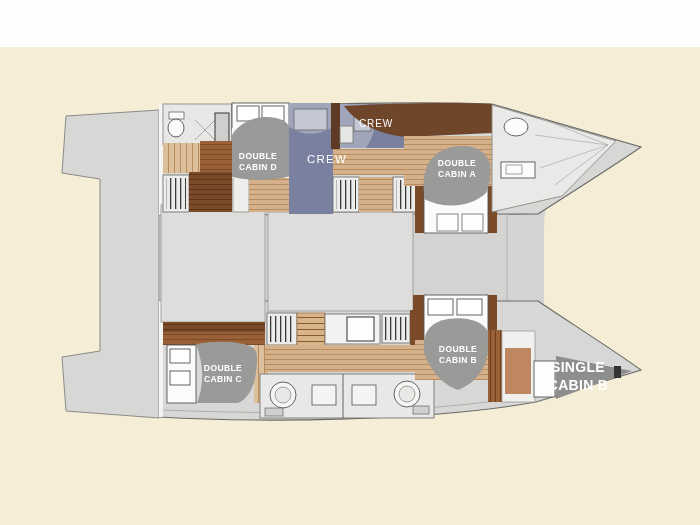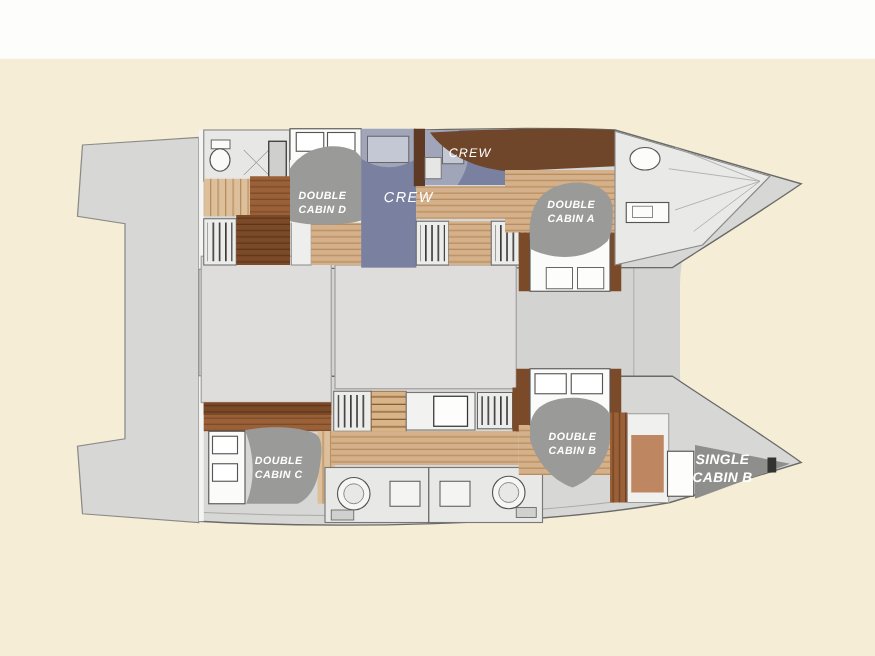--- a/index.html
+++ b/index.html
@@ -19,25 +19,24 @@
     position:absolute;
     transform:translate(-50%,-50%);
     color:var(--label-text,#ffffff);
     font-size:8.5px;
     font-weight:600;
     line-height:1.25;
     letter-spacing:.4px;
     text-align:center;
     white-space:pre-line;
     pointer-events:none;
-    font-style:italic;
   }
   #label-crew-main{font-size:11.5px;font-weight:500;letter-spacing:1.2px;}
   #label-crew-forward{font-size:10px;font-weight:500;letter-spacing:.9px;}
-  #label-single-b{font-size:11px;letter-spacing:.3px;}
+  #label-single-b{font-size:14px;letter-spacing:.3px;}
 </style>
 </head>
 <body>
 
 <div id="stage">
   <div id="top-band"></div>
 
   <svg id="plan-svg" width="700" height="525" viewBox="0 0 700 525">
     <defs>
       <pattern id="plankTan" width="4" height="5" patternUnits="userSpaceOnUse">

